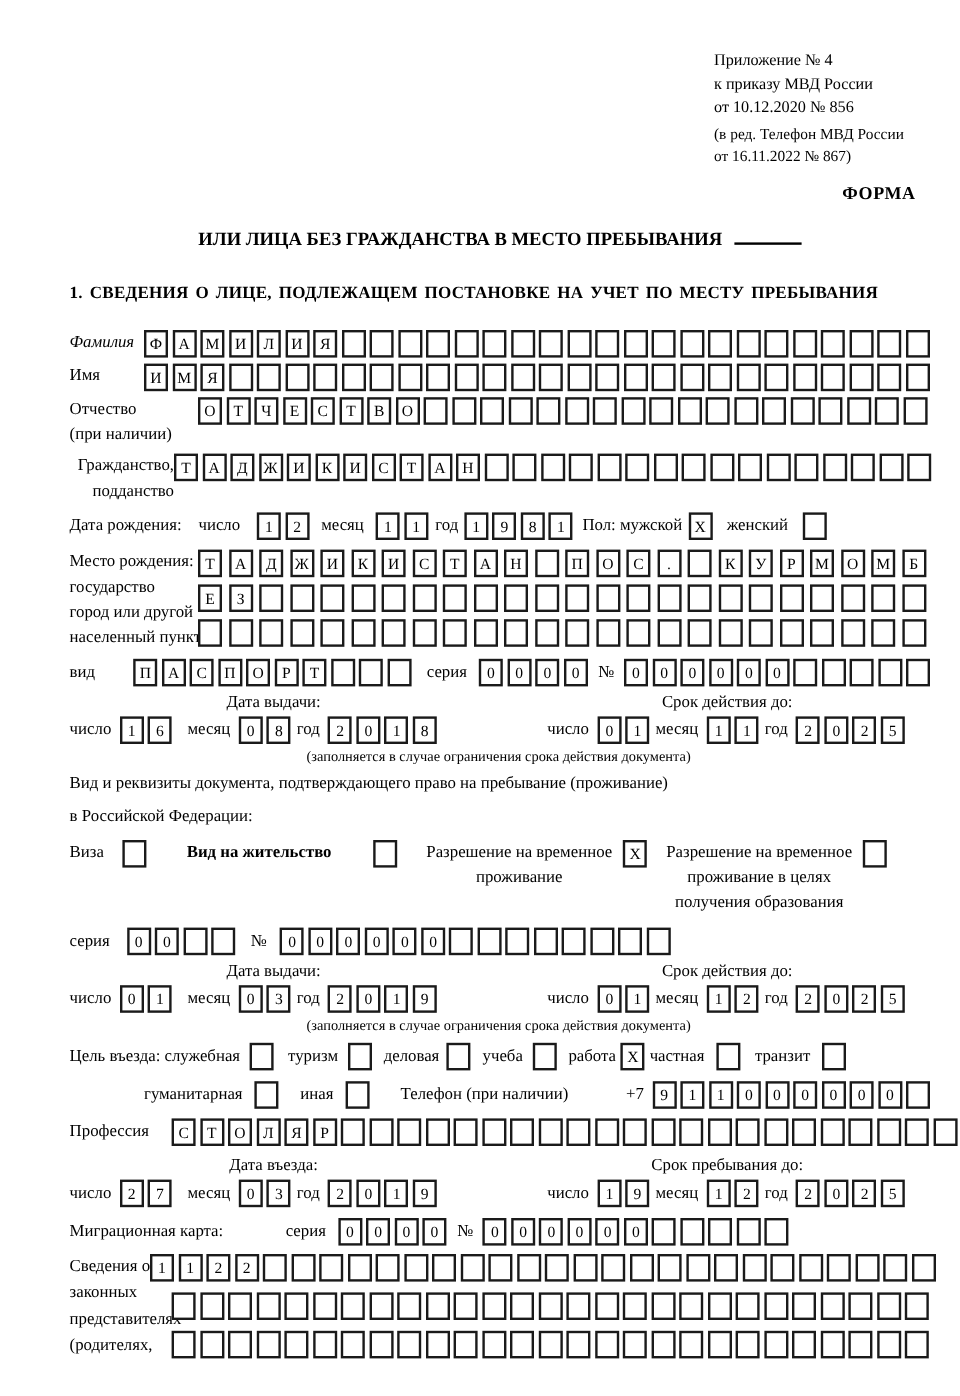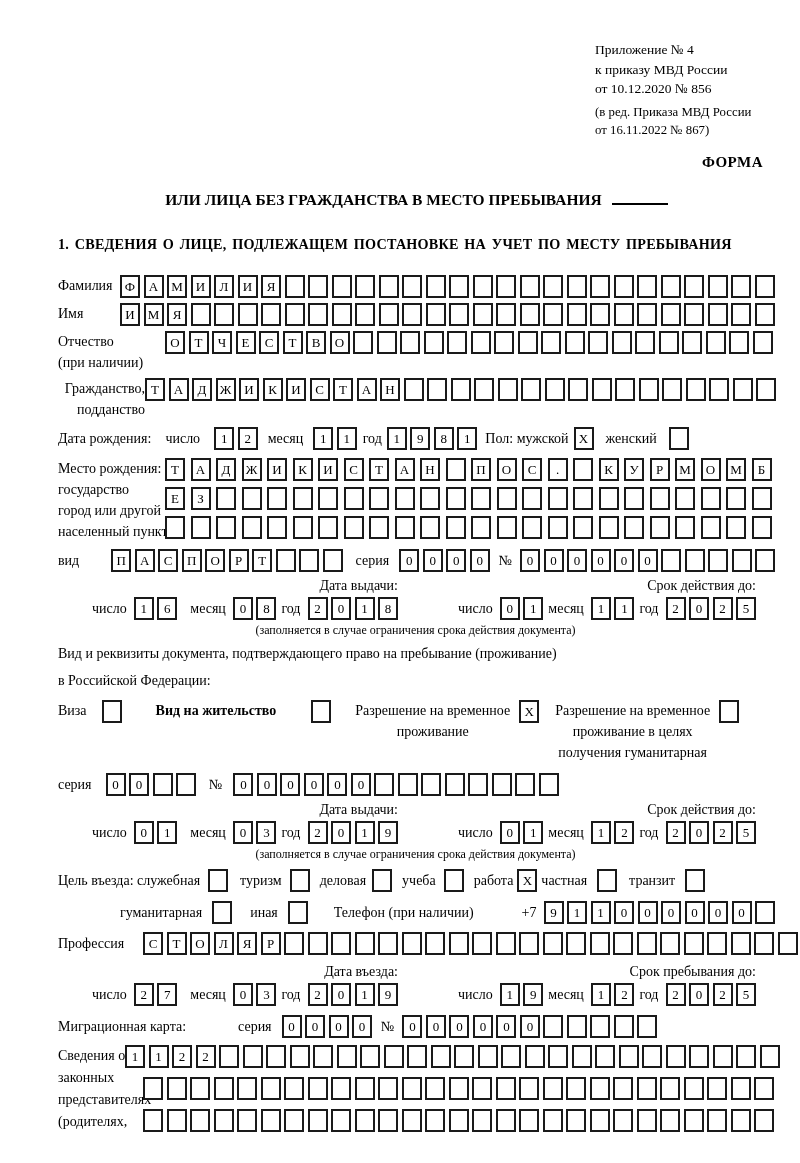--- a/index.html
+++ b/index.html
@@ -24,21 +24,21 @@
   .cells { display:flex; gap:3.5px; flex-shrink:0; }
   .cells.wide { gap:5.5px; }
   .cell {
     width:20px; height:23px; border:2px solid #1a1a1a; flex-shrink:0;
     display:flex; align-items:center; justify-content:center;
     font-size:13px; line-height:1; background:#fff;
   }
   .stack { display:flex; flex-direction:column; gap:6px; }
   
   .date-row { display:flex; margin-top:6px; }
-  .date-col { display:flex; flex-direction:column;align-items:flex-end; }
+  .date-col { display:flex; flex-direction:column; }
   .date-col.left { width:340px; }
   .date-col.right { width:300px; margin-left:58px; }
   .date-head { font-size:14px; text-align:center; margin-bottom:3px; }
   .date-fields { display:flex; align-items:center; gap:5px; }
   .date-fields .t { margin-right:2px; }
   .note-row { font-size:12px; text-align:center; margin-top:3px; padding-right:2px; }
   
   .chk-row { display:flex; align-items:flex-start; margin-top:8px; }
   .chk-item { display:flex; align-items:flex-start; }
   .chk-text { font-size:14px; line-height:21px; text-align:center; }
@@ -52,35 +52,35 @@
 <body>
 
 <div class="page">
 
   <div class="hdr">
     <div>Приложение № 4</div>
     <div>к приказу МВД России</div>
     <div>от 10.12.2020 № 856</div>
   </div>
   <div class="hdr-ed">
-    <div>(в ред. Приказа МВД России</div>
+    <div>(в ред. Телефон МВД России</div>
     <div>от 16.11.2022 № 867)</div>
   </div>
   <div class="forma">ФОРМА</div>
 
   <div class="title">
     <div>
       <span>ИЛИ ЛИЦА БЕЗ ГРАЖДАНСТВА В МЕСТО ПРЕБЫВАНИЯ</span><span class="blank-line"></span>
     </div>
   </div>
 
   <div class="sec-heading">1. СВЕДЕНИЯ О ЛИЦЕ, ПОДЛЕЖАЩЕМ ПОСТАНОВКЕ НА УЧЕТ ПО МЕСТУ ПРЕБЫВАНИЯ</div>
 
   <div class="row" style="margin-top:22px;">
-    <div class="lbl" style="width:62px;">Фамилия</div>
+    <div class="lbl" style="width:62px;font-style:italic;">Фамилия</div>
     <div class="cells">
         <span class="cell">Ф</span>
         <span class="cell">А</span>
         <span class="cell">М</span>
         <span class="cell">И</span>
         <span class="cell">Л</span>
         <span class="cell">И</span>
         <span class="cell">Я</span>
         <span class="cell"></span>
         <span class="cell"></span>
@@ -437,21 +437,21 @@
         <div>проживание</div>
       </div>
       <div class="cells">
           <span class="cell">X</span>
         </div>
     </div>
     <div class="chk-item" style="margin-left:16px;">
       <div class="chk-text">
         <div>Разрешение на временное</div>
         <div>проживание в целях</div>
-        <div>получения гуманитарная</div>
+        <div>получения образования</div>
       </div>
       <div class="cells">
           <span class="cell"></span>
         </div>
     </div>
   </div>
 
   <div class="inline-row" style="margin-top:10px;">
     <span class="t">серия</span>
     <div class="cells" style="margin-left:14px;">

